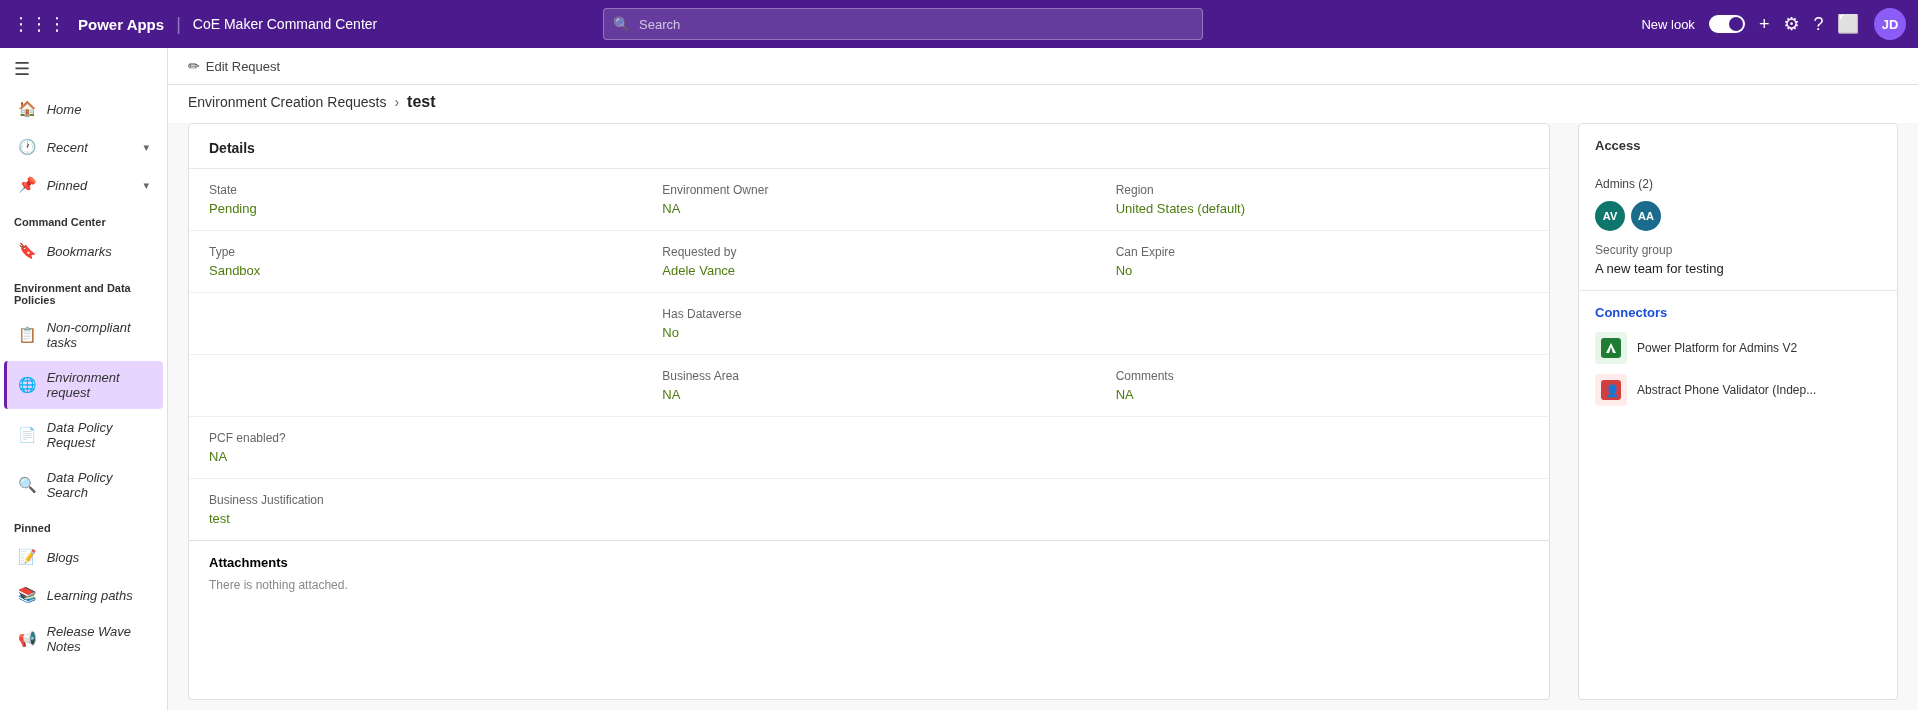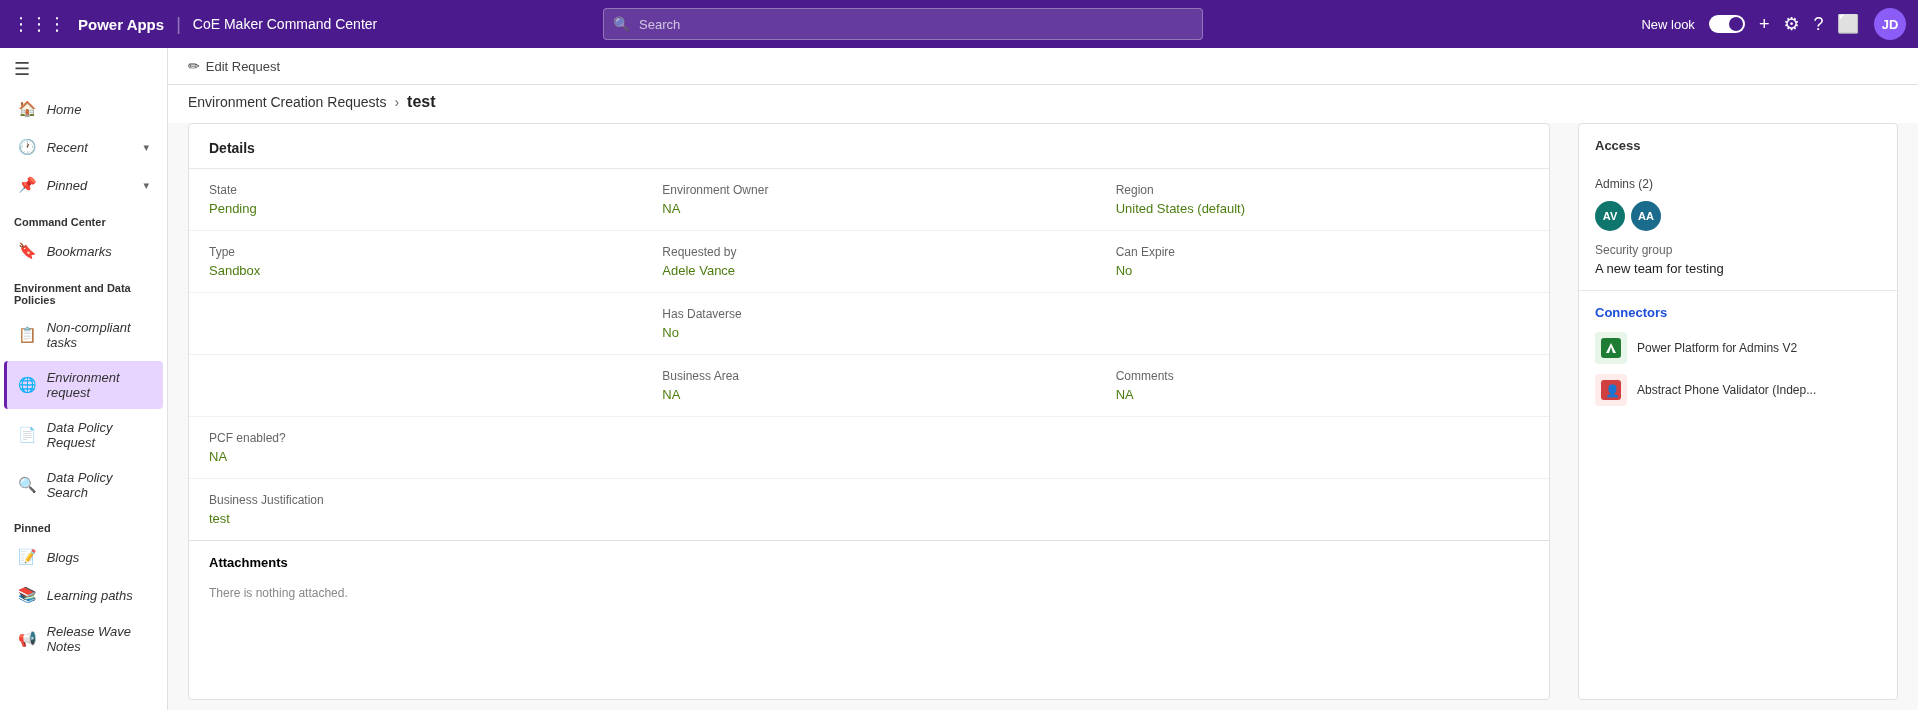--- a/index.html
+++ b/index.html
@@ -210,21 +210,21 @@
       padding: 14px 20px;
       border-top: 1px solid #f0f0f0;
     }
     .row-separator { border-top: 1px solid #f0f0f0; }
 
     
     .attachments-section {
       padding: 14px 20px;
       border-top: 1px solid #e0e0e0;
     }
-    .attachments-title { font-size: 13px; font-weight: 600; margin-bottom: 16px; }
+    .attachments-title { font-size: 13px; font-weight: 600; margin-bottom: 8px; }
     .attachments-empty { font-size: 12px; color: #888; }
 
     
     .access-section { padding: 14px 16px; }
     .access-title { font-size: 13px; font-weight: 600; color: #333; margin-bottom: 12px; }
     .admins-row { display: flex; align-items: center; gap: 8px; margin-bottom: 10px; margin-top: 24px; }
     .admins-label { font-size: 12px; color: #444; }
     .avatar-circle {
       width: 30px; height: 30px;
       border-radius: 50%;

